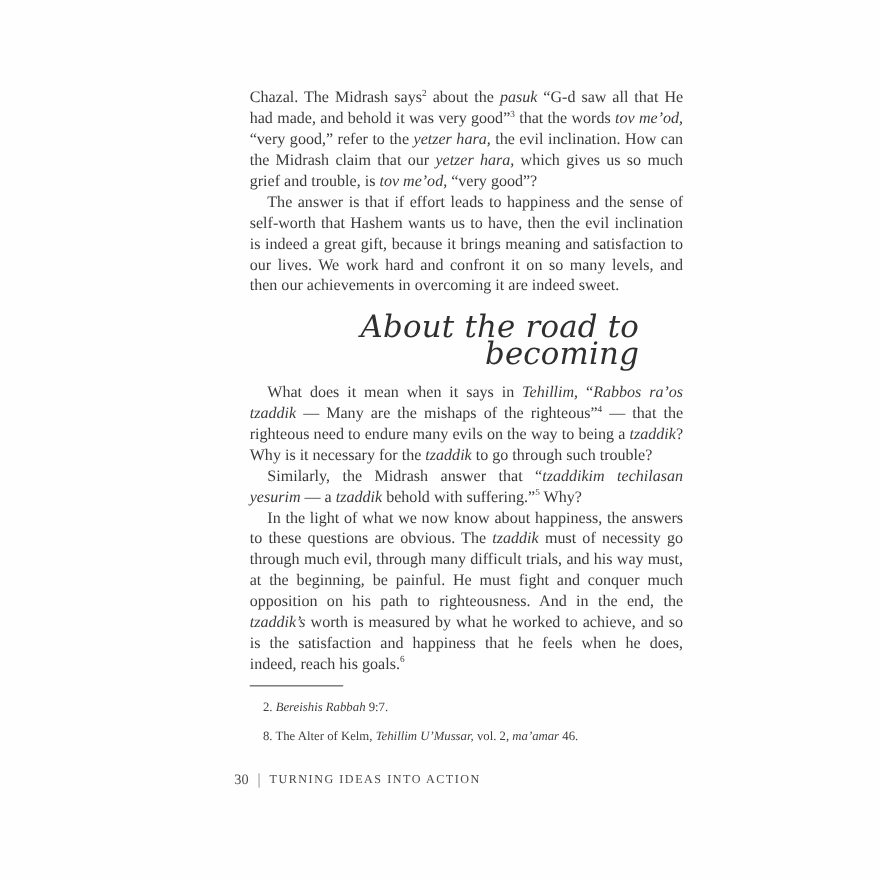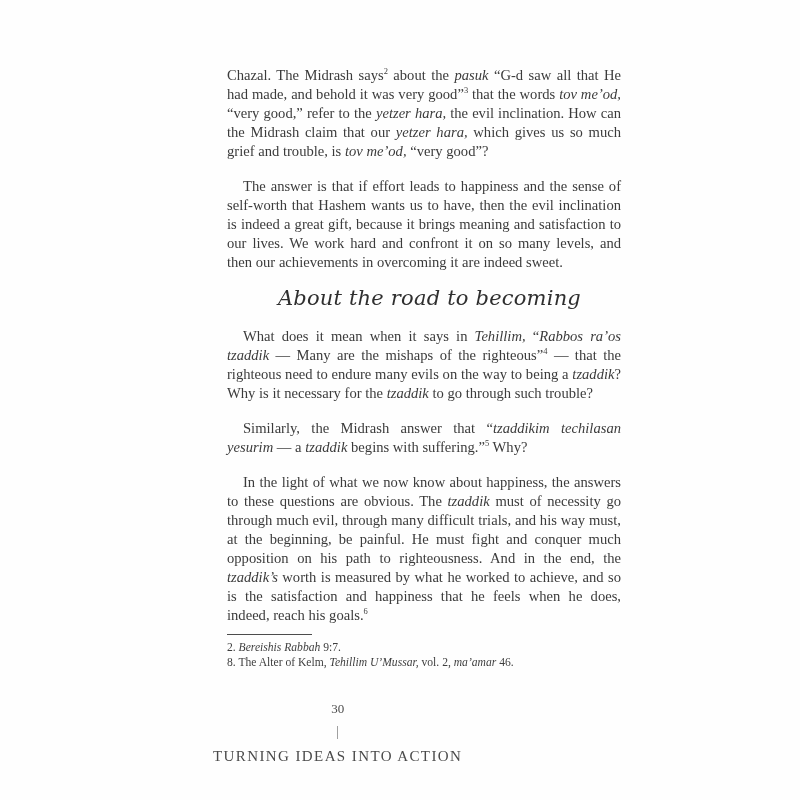--- a/index.html
+++ b/index.html
@@ -12,81 +12,80 @@
     width: 800px;
     height: 800px;
     background: #fefefe;
     overflow: hidden;
     font-family: "Liberation Serif", serif;
     color: #3b3b3b;
   }
   .text-column {
     position: absolute;
     left: 227px;
-    top: 66px;
+    top: 80px;
     width: 394px;
   }
   p.body-par {
     margin: 0;
     font-size: 14.6px;
     line-height: 19px;
     text-align: justify;
     color: #3b3b3b;
   }
-  p.body-par.indent { text-indent: 16px; margin-top: 16px; }
+  p.body-par.indent { text-indent: 16px; }
   .it { font-style: italic; }
   sup {
     font-size: 0.58em;
     line-height: 0;
     vertical-align: super;
   }
   h2.section-heading {
     margin: 14px 40px 14px 0;
     text-align: right;
     font-family: "DejaVu Serif", serif;
     font-style: italic;
     font-weight: 500;
-    font-size: 21px;
+    font-size: 28px;
     line-height: 25px;
     color: #2f2f2f;
     letter-spacing: 0.2px;
   }
   .footnote-rule {
     width: 85px;
     height: 0;
     border-top: 1.3px solid #4c4c4c;
     margin: 9px 0 6px 0;
   }
   p.footnote {
-    margin: 0;
+    margin: 12px;
     font-size: 11.6px;
     line-height: 14.6px;
     color: #3e3e3e;
   }
   .footer {
     position: absolute;
     left: 213px;
     top: 701px;
     display: flex;
     align-items: center;
     gap: 9px;
-    flex-direction: column;
   }
   .page-num {
     font-size: 13px;
     color: #4a4a4a;
   }
   .footer-sep {
     display: inline-block;
     width: 1px;
     height: 13px;
     background: #a0a0a0;
   }
   .running-title {
-    font-size: 15px;
+    font-size: 11px;
     letter-spacing: 1.4px;
     color: #4a4a4a;
   }
 </style>
 </head>
 <body>
 
 <div class="page">
 
   <div class="text-column">
@@ -94,21 +93,21 @@
     <p class="body-par"><span>Chazal. The Midrash says</span><sup>2</sup><span> about the </span><span class="it">pasuk</span><span> “G-d saw all that He had made, and behold it was very good”</span><sup>3</sup><span> that the words </span><span class="it">tov me’od,</span><span> “very good,” refer to the </span><span class="it">yetzer hara,</span><span> the evil inclination. How can the Midrash claim that our </span><span class="it">yetzer hara,</span><span> which gives us so much grief and trouble, is </span><span class="it">tov me’od,</span><span> “very good”?</span></p>
 
     <p class="body-par indent"><span>The answer is that if effort leads to happiness and the sense of self-worth that Hashem wants us to have, then the evil inclination is indeed a great gift, because it brings meaning and satisfaction to our lives. We work hard and confront it on so many levels, and then our achievements in overcoming it are indeed sweet.</span></p>
 
     <h2 class="section-heading">
       <span>About the road to becoming</span><br>
     </h2>
 
     <p class="body-par indent"><span>What does it mean when it says in </span><span class="it">Tehillim,</span><span> “</span><span class="it">Rabbos ra’os tzaddik</span><span> — Many are the mishaps of the righteous”</span><sup>4</sup><span> — that the righteous need to endure many evils on the way to being a </span><span class="it">tzaddik</span><span>? Why is it necessary for the </span><span class="it">tzaddik</span><span> to go through such trouble?</span></p>
 
-    <p class="body-par indent"><span>Similarly, the Midrash answer that “</span><span class="it">tzaddikim techilasan yesurim</span><span> — a </span><span class="it">tzaddik</span><span> begins with suffering.”</span><sup>5</sup><span> Why?</span></p>
+    <p class="body-par indent"><span>Similarly, the Midrash answer that “</span><span class="it">tzaddikim techilasan yesurim</span><span> — a </span><span class="it">tzaddik</span><span> behold with suffering.”</span><sup>5</sup><span> Why?</span></p>
 
     <p class="body-par indent"><span>In the light of what we now know about happiness, the answers to these questions are obvious. The </span><span class="it">tzaddik</span><span> must of necessity go through much evil, through many difficult trials, and his way must, at the beginning, be painful. He must fight and conquer much opposition on his path to righteousness. And in the end, the </span><span class="it">tzaddik’s</span><span> worth is measured by what he worked to achieve, and so is the satisfaction and happiness that he feels when he does, indeed, reach his goals.</span><sup>6</sup></p>
 
     <div class="footnote-rule"></div>
 
     <div class="footnotes">
       <p class="footnote"><span>2. </span><span class="it">Bereishis Rabbah</span><span> 9:7.</span></p>
       <p class="footnote"><span>8. The Alter of Kelm, </span><span class="it">Tehillim U’Mussar,</span><span> vol. 2, </span><span class="it">ma’amar</span><span> 46.</span></p>
     </div>
 

